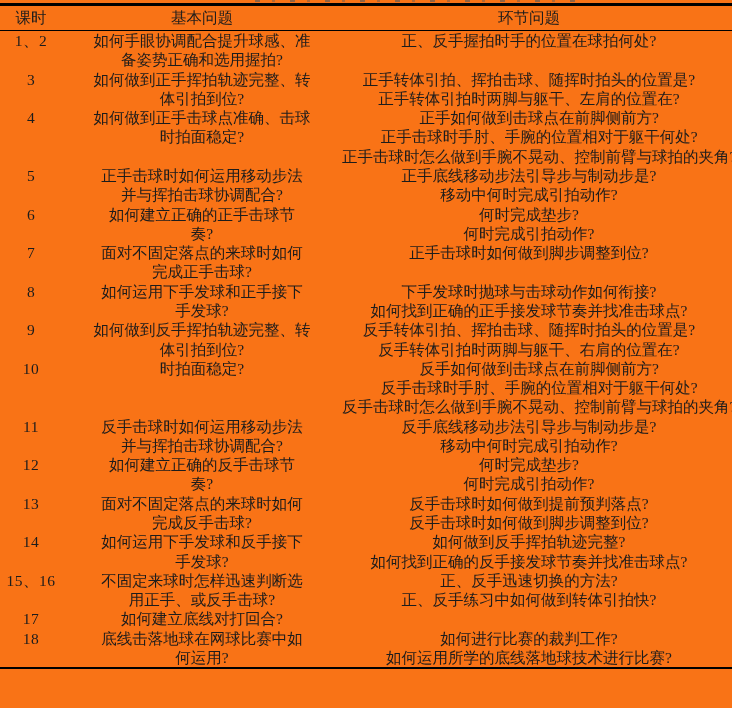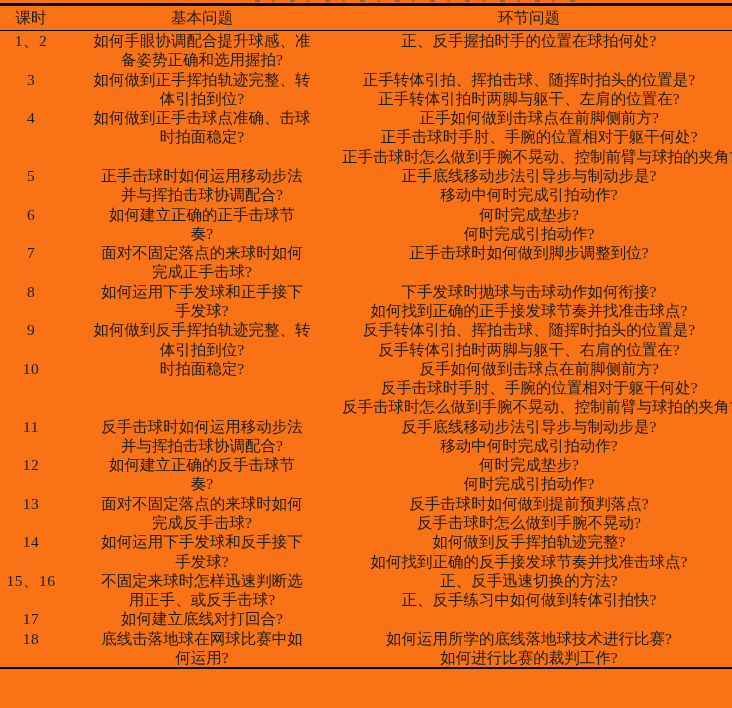--- a/index.html
+++ b/index.html
@@ -226,21 +226,21 @@
   <div class="row">
     <div class="c1 period">
             <div class="line">13</div>
           </div>
     <div class="c2 cell">
             <div class="line">面对不固定落点的来球时如何</div>
             <div class="line">完成反手击球?</div>
           </div>
     <div class="c3 cell">
             <div class="line">反手击球时如何做到提前预判落点?</div>
-            <div class="line">反手击球时怎么做到手腕不晃动?</div>
+            <div class="line">反手击球时如何做到脚步调整到位?</div>
           </div>
   </div>
 
   <div class="row">
     <div class="c1 period">
             <div class="line">14</div>
           </div>
     <div class="c2 cell">
             <div class="line">如何运用下手发球和反手接下</div>
             <div class="line">手发球?</div>
@@ -276,19 +276,19 @@
 
   <div class="row">
     <div class="c1 period">
             <div class="line">18</div>
           </div>
     <div class="c2 cell">
             <div class="line">底线击落地球在网球比赛中如</div>
             <div class="line">何运用?</div>
           </div>
     <div class="c3 cell">
+            <div class="line">如何进行比赛的裁判工作?</div>
             <div class="line">如何运用所学的底线落地球技术进行比赛?</div>
-            <div class="line">如何进行比赛的裁判工作?</div>
           </div>
   </div>
 </div>
   </div>
 </div>
 
 </body></html>

